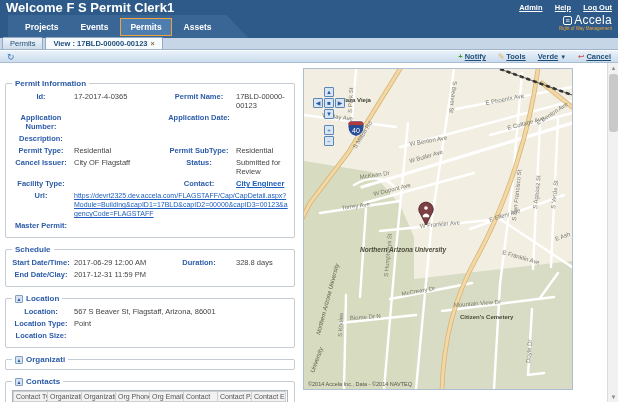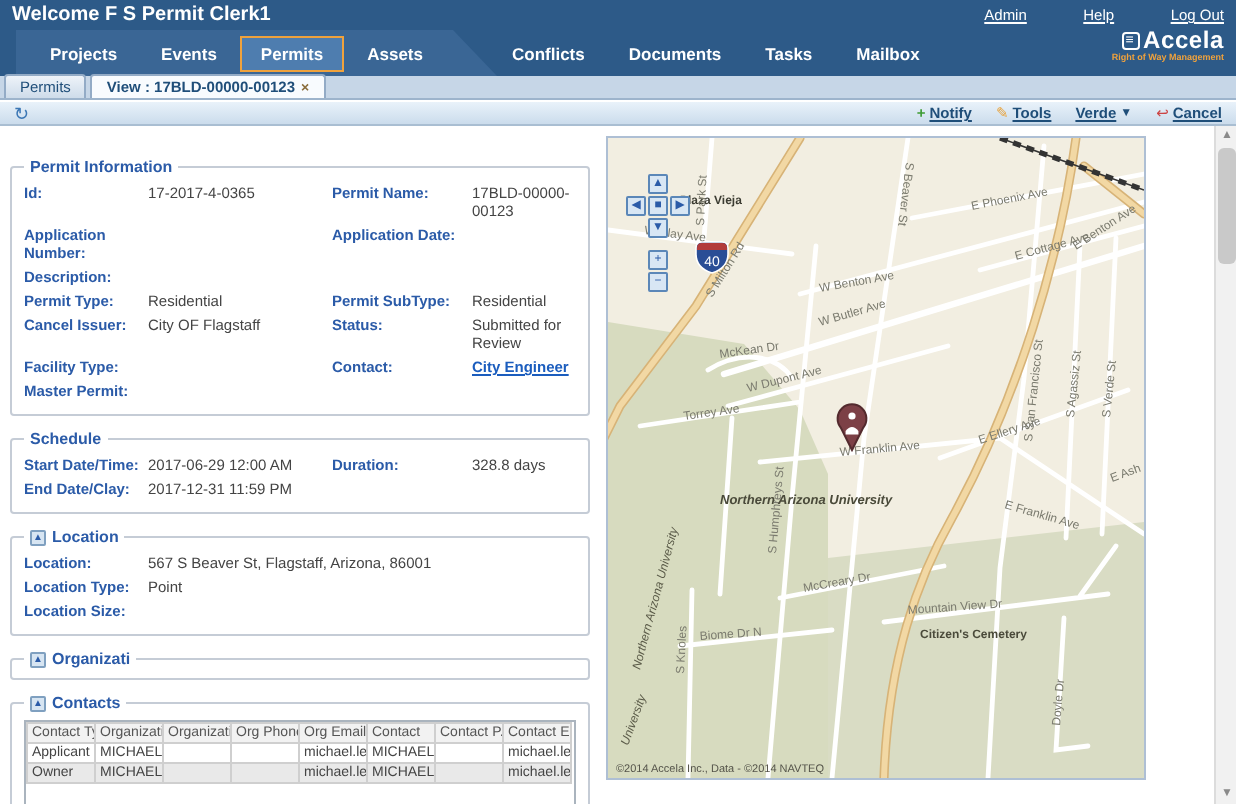--- a/index.html
+++ b/index.html
@@ -8,32 +8,32 @@
     --map-bg:#f2eee1; --map-green:#d7dbbf; --map-tan:#f2d8a4; --marker:#7c4046;
   }
   *{box-sizing:border-box;margin:0;padding:0;}
   html,body{width:618px;height:402px;overflow:hidden;background:#fff;
     font-family:"Liberation Sans",sans-serif;}
   body{position:relative;font-size:8px;color:#333;}
 
   
   .topbar{position:absolute;left:0;top:0;width:618px;height:15px;background:var(--navy);
     color:#fff;display:flex;justify-content:space-between;align-items:center;padding:0 6px;}
-  .topbar .welcome{font-size:10px;font-weight:bold;}
-  .topbar .links span{font-size:7.5px;font-weight:normal;text-decoration:underline;margin-left:26px;cursor:pointer;}
+  .topbar .welcome{font-size:13px;font-weight:bold;}
+  .topbar .links span{font-size:7.5px;font-weight:bold;text-decoration:underline;margin-left:10px;cursor:pointer;}
 
   
   .navbar{position:absolute;left:0;top:15px;width:618px;height:23px;background:var(--navy);}
   .navgroup{position:absolute;left:8px;top:0;height:23px;display:flex;align-items:center;
     background:var(--navy-light);padding:0 26px 0 6px;
     clip-path:polygon(0 0,calc(100% - 22px) 0,100% 100%,0 100%);text-align:right;}
   .navrest{position:absolute;left:245px;top:0;height:23px;display:flex;align-items:center;}
   .navtab{color:#fff;font-size:8.5px;font-weight:bold;padding:3px 9px;margin:0 2px;cursor:pointer;white-space:nowrap;}
   .navtab.active{background:var(--tab-active);outline:1px solid var(--orange);}
-  .logo{position:absolute;right:2px;top:-2px;width:76px;height:25px;text-align:right;padding-right:4px;font-weight:bold;}
+  .logo{position:absolute;right:2px;top:-2px;width:76px;height:25px;text-align:right;padding-right:4px;}
   .logo .word{color:#fff;font-size:12px;letter-spacing:.3px;display:flex;align-items:center;justify-content:flex-end;gap:2px;}
   .logo .tag{color:var(--orange);font-size:4.5px;margin-top:-1px;}
   .logo-mark{display:inline-block;width:9px;height:9px;border:1px solid #fff;border-radius:2px;
     color:#fff;font-size:7px;line-height:8px;text-align:center;}
 
   
   .subtabs{position:absolute;left:0;top:38px;width:618px;height:12px;background:var(--strip);
     border-bottom:1px solid #9db4cc;display:flex;align-items:flex-end;padding-left:2px;}
   .subtab{font-size:7.5px;color:#1f4e79;background:linear-gradient(#eef3f9,#cedcea);
     border:1px solid #93abc6;border-bottom:none;border-radius:2px 2px 0 0;
@@ -56,21 +56,21 @@
   .ic.back{color:#cc4444;}
 
   
   .leftpanel{position:absolute;left:0;top:63px;width:300px;height:339px;padding:16px 5px 0 5px;overflow:hidden;}
   fieldset{border:1px solid var(--panel-line);border-radius:2px;padding:1px 6px 4px 6px;margin-bottom:7px;}
   legend{font-size:8px;font-weight:bold;color:var(--label-blue);padding:0 3px;display:flex;align-items:center;gap:3px;}
   .tgl{display:inline-block;width:8px;height:8px;background:#d7e5f2;border:1px solid #7fa0c0;
     color:#2b5ba8;font-size:5px;line-height:7px;text-align:center;cursor:pointer;border-radius:1px;}
   .frow{display:grid;grid-template-columns:58px 88px 66px 1fr;column-gap:4px;margin:3px 0;align-items:start;}
   .frow.single{grid-template-columns:58px 1fr;}
-  .flabel{font-weight:bold;color:var(--label-blue);font-size:7.5px;line-height:1.2;}
+  .flabel{font-weight:bold;color:var(--label-blue);font-size:7.5px;line-height:1.2;text-align:center;}
   .fvalue{font-size:7.5px;color:#444;line-height:1.2;}
   a.lnk{color:var(--link);text-decoration:underline;font-size:7.5px;font-weight:bold;cursor:pointer;}
   a.url{font-weight:normal;font-size:7px;word-break:break-all;display:block;line-height:1.3;}
 
   
   .gridbox{border:1px solid #aab4be;background:#fff;height:60px;margin-top:3px;overflow:hidden;position:relative;}
   table{border-collapse:collapse;table-layout:fixed;width:272px;}
   th,td{border:1px solid #cfcfcf;font-size:7px;padding:1px 2px;white-space:nowrap;overflow:hidden;text-align:left;font-weight:normal;color:#444;}
   th{background:#f2f2f2;color:#555;}
   tr.alt td{background:#e9e9e9;}
@@ -101,26 +101,20 @@
     <span>Log Out</span>
   </span>
 </div>
 
 <div class="navbar">
   <div class="navgroup">
     <span class="navtab">Projects</span>
     <span class="navtab">Events</span>
     <span class="navtab active">Permits</span>
     <span class="navtab">Assets</span>
-  </div>
-  <div class="navrest">
-    <span class="navtab">Conflicts</span>
-    <span class="navtab">Documents</span>
-    <span class="navtab">Tasks</span>
-    <span class="navtab">Mailbox</span>
   </div>
   <div class="logo">
     <span class="word">
         <span class="logo-mark">≡</span>
         <span>Accela</span>
       </span>
     <div class="tag">Right of Way Management</div>
   </div>
 </div>
 
@@ -185,20 +179,24 @@
       <span class="flabel">Cancel Issuer:</span>
       <span class="fvalue">City OF Flagstaff</span>
       <span class="flabel">Status:</span>
       <span class="fvalue">Submitted for Review</span>
     </div>
     <div class="frow">
       <span class="flabel">Facility Type:</span>
       <span class="fvalue"></span>
       <span class="flabel">Contact:</span>
       <a class="lnk">City Engineer</a>
+    </div>
+    <div class="frow single">
+      <span class="flabel">Url:</span>
+      <a class="lnk url">https://devrt2325.dev.accela.com/FLAGSTAFF/Cap/CapDetail.aspx?Module=Building&amp;capID1=17BLD&amp;capID2=00000&amp;capID3=00123&amp;agencyCode=FLAGSTAFF</a>
     </div>
     <div class="frow single">
       <span class="flabel">Master Permit:</span>
       <span class="fvalue"></span>
     </div>
   </fieldset>
 
   <fieldset>
     <legend>
         <span>Schedule</span>

